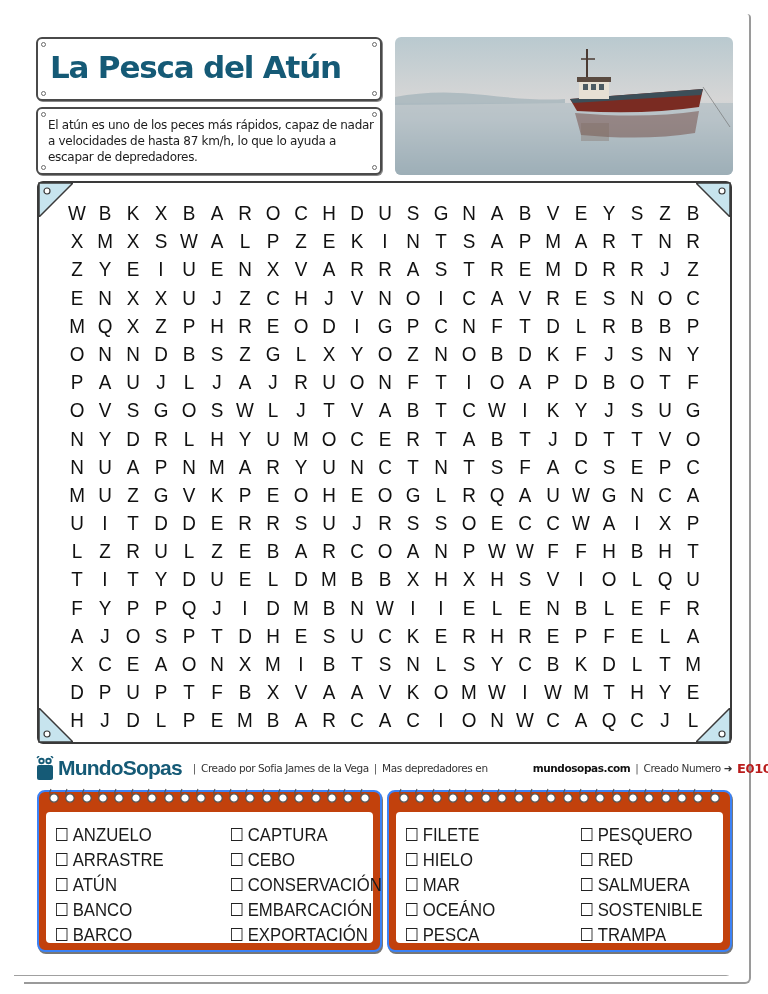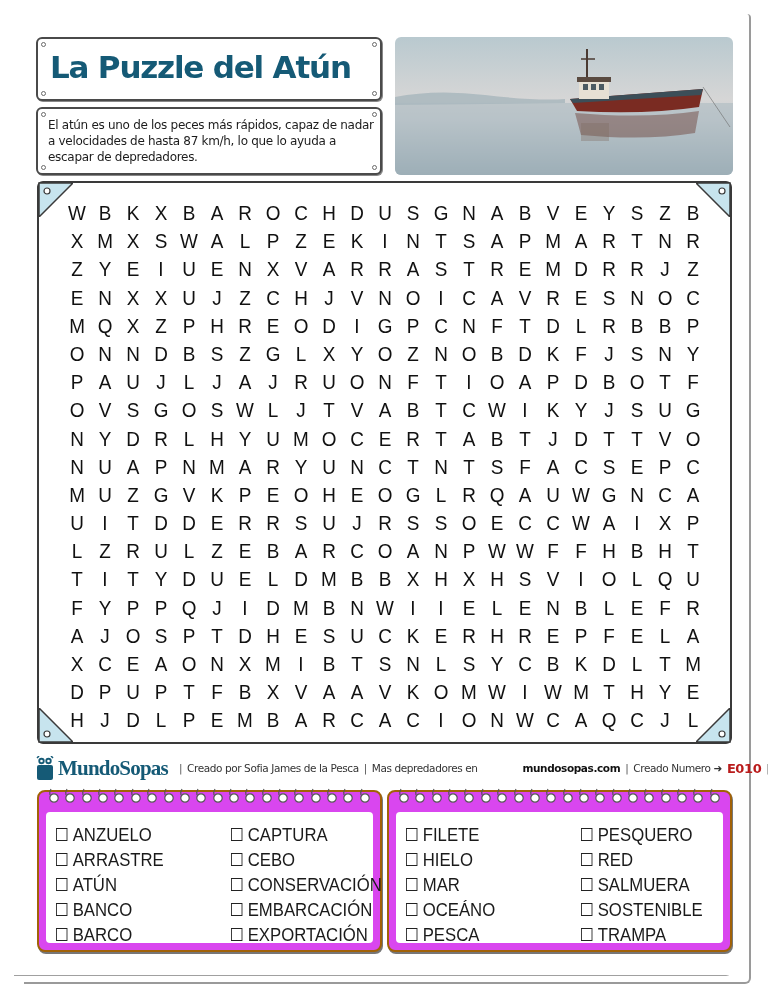--- a/index.html
+++ b/index.html
@@ -29,28 +29,28 @@
     
     .grid-frame { position: absolute; left: 37px; top: 181px; width: 695px; height: 563px; border: 2px solid #3a3a3a; border-radius: 6px; background: #fff; }
     .corner { position: absolute; width: 36px; height: 36px; }
     .corner.tl { left: -2px; top: -2px; } .corner.tr { right: -2px; top: -2px; }
     .corner.bl { left: -2px; bottom: -2px; } .corner.br { right: -2px; bottom: -2px; }
     .grid { position: absolute; left: 24px; top: 16px; width: 644px; display: grid; grid-template-columns: repeat(23, 28px); grid-auto-rows: 28.2px; }
     .cell { font-family: "Liberation Sans", sans-serif; font-size: 21px; text-align: center; line-height: 28px; color: #111; transform: scaleX(0.9); }
 
     
     .brand { position: absolute; left: 36px; top: 752px; height: 32px; display: flex; align-items: center; white-space: nowrap; }
-    .brand-logo { font-family: Liberation Serif, serif; font-weight: bold; font-size: 21px; color: #155a76; letter-spacing: -0.8px; margin-left: 4px; }
+    .brand-logo { font-family: Liberation Sans, sans-serif; font-weight: bold; font-size: 21px; color: #155a76; letter-spacing: -0.8px; margin-left: 4px; }
     .brand-info { font-family: "DejaVu Sans", sans-serif; font-size: 10.5px; color: #333; letter-spacing: -0.4px; margin-left: 6px; display: flex; align-items: center; }
     .brand-info .sep { margin: 0 5px; color: #555; }
     .brand-info b { color: #111; padding-left: 42px; }
     .puzzle-num { font-weight: bold; font-size: 13px; color: #b91c1c; margin-left: 2px; }
 
     
-    .notepad { position: absolute; top: 790px; width: 345px; height: 162px; border: 2px solid #a16207; border-radius: 8px; background: #d946ef; box-shadow: 1px 2px 0 #777; padding-left: 36px; }
+    .notepad { position: absolute; top: 790px; width: 345px; height: 162px; border: 2px solid #3b82f6; border-radius: 8px; background: #c2410c; box-shadow: 1px 2px 0 #777; padding-left: 36px; }
     .notepad.left { left: 37px; } .notepad.right { left: 387px; }
     .rings { position: absolute; left: 8px; top: -4px; right: 8px; height: 16px; display: flex; justify-content: space-between; }
     .ring { width: 14px; height: 16px; position: relative; }
     .notepad-inner { position: absolute; left: 7px; top: 20px; right: 7px; bottom: 7px; background: #fff; border-radius: 4px; }
     .words { position: absolute; left: 10px; top: 10px; right: 6px; display: grid; grid-template-columns: 175px 1fr; grid-auto-flow: column; grid-template-rows: repeat(5, 25px); }
     .word { font-family: "Liberation Sans", sans-serif; font-size: 19px; color: #1a1a1a; display: flex; align-items: center; white-space: nowrap; transform: scaleX(0.88); transform-origin: left center; }
     .chk { width: 13px; height: 13px; border: 1.5px solid #222; margin-right: 6px; flex: none; }
   </style>
 </head>
 <body>
@@ -58,21 +58,21 @@
 <div class="paper-back2"></div>
 <div class="paper-back1"></div>
 
 <div class="paper">
 
   <div class="plaque title-box">
     <span class="screw tl"></span>
     <span class="screw tr"></span>
     <span class="screw bl"></span>
     <span class="screw br"></span>
-    <div class="title-text">La Puzzle del Atún</div>
+    <div class="title-text">La Pesca del Atún</div>
   </div>
 
   <div class="plaque desc-box">
     <span class="screw tl"></span>
     <span class="screw tr"></span>
     <span class="screw bl"></span>
     <span class="screw br"></span>
     <div class="desc-text">El atún es uno de los peces más rápidos, capaz de nadar a velocidades de hasta 87 km/h, lo que lo ayuda a escapar de depredadores.</div>
   </div>
 
@@ -569,21 +569,21 @@
       <rect x="1" y="9" width="16" height="15" rx="2" fill="#155a76"></rect>
       <circle cx="5.5" cy="5" r="3.2" fill="#155a76"></circle>
       <circle cx="12.5" cy="5" r="3.2" fill="#155a76"></circle>
       <circle cx="5.5" cy="5" r="1.3" fill="#fff"></circle>
       <circle cx="12.5" cy="5" r="1.3" fill="#fff"></circle>
       <path d="M1 2 L3 0 M17 2 L15 0" stroke="#155a76" stroke-width="1.5"></path>
     </svg>
     <span class="brand-logo">MundoSopas</span>
     <span class="brand-info">
       <span class="sep">|</span>
-      <span>Creado por Sofia James de la Pesca</span>
+      <span>Creado por Sofia James de la Vega</span>
       <span class="sep">|</span>
       <span>Mas depredadores en</span>&nbsp;<b>mundosopas.com</b>
       <span class="sep">|</span>
       <span>Creado Numero</span>&nbsp;<span>➜</span>&nbsp;<span class="puzzle-num">E010</span>
       <span class="sep">|</span>
     </span>
   </div>
 
   <div class="notepad left">
     <div class="rings">

